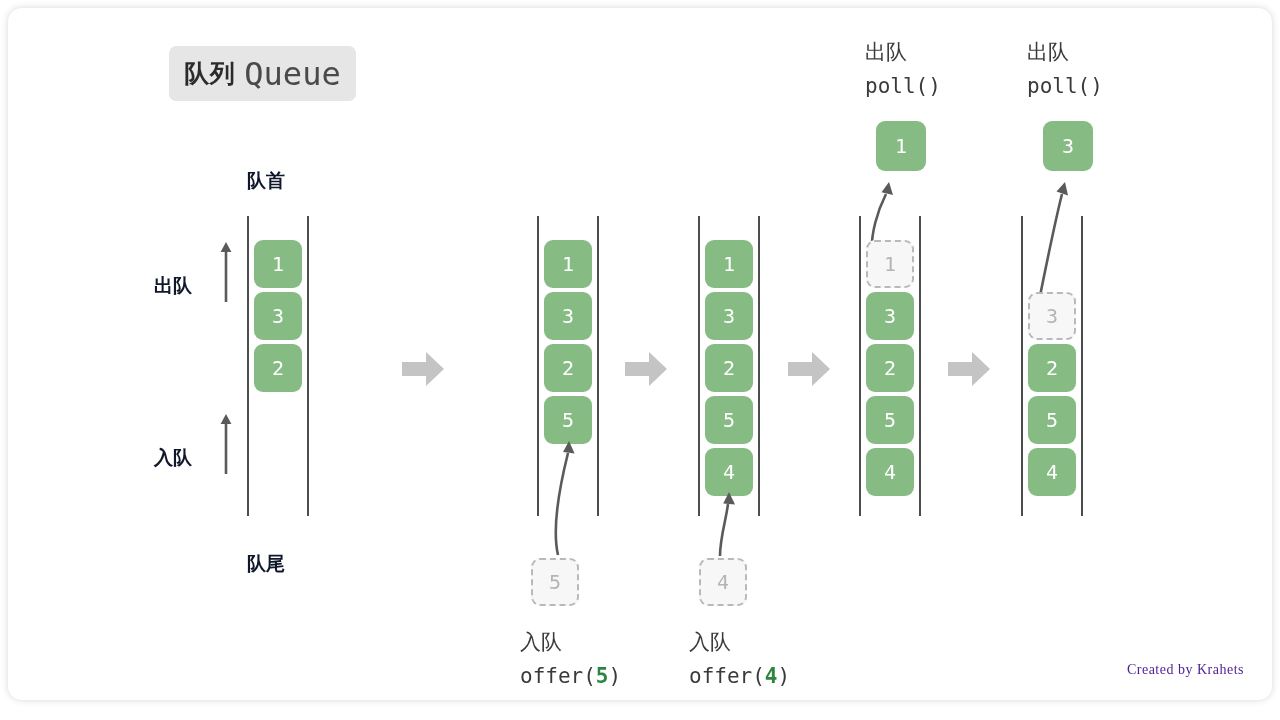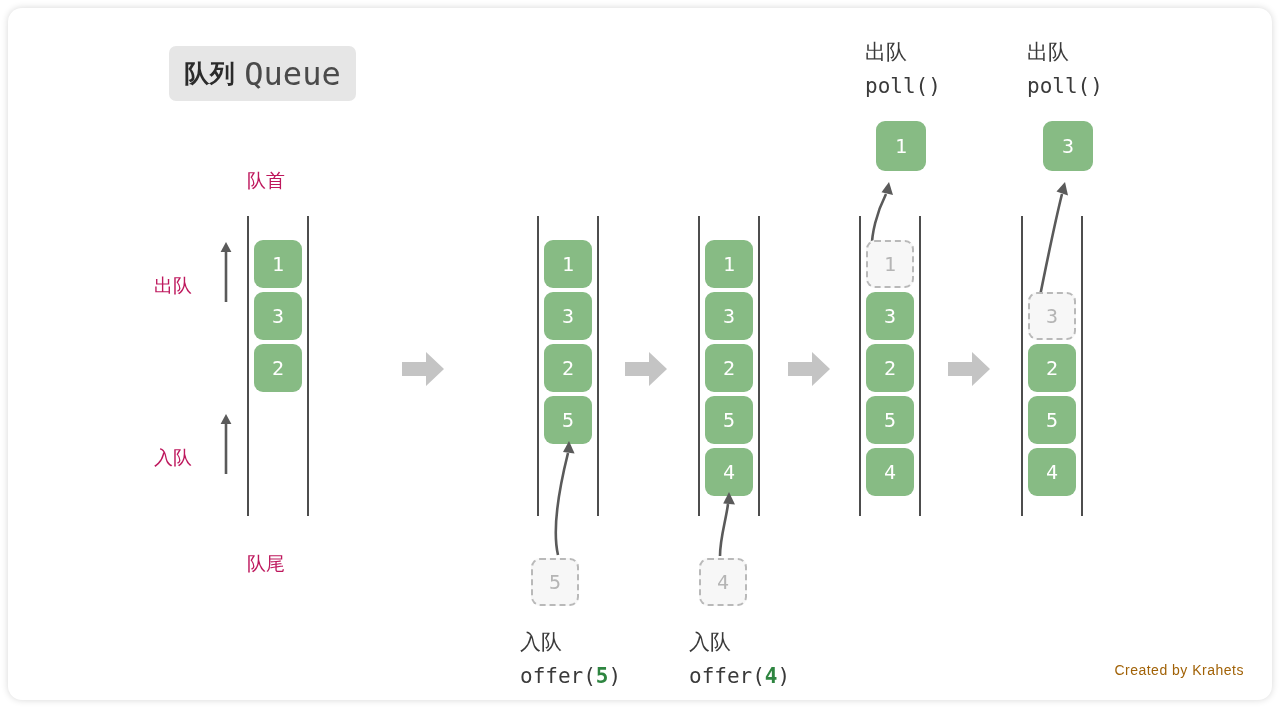--- a/index.html
+++ b/index.html
@@ -48,23 +48,23 @@
   }
   #title-en {
     font-family: "DejaVu Sans Mono", monospace;
     font-size: 32px;
     color: #4a4a4a;
   }
 
   
   .cn-label {
     font-family: "Liberation Sans", sans-serif;
-    font-weight: normal;
+    font-weight: bold;
     font-size: 19px;
-    color: #be185d;
+    color: #0f172a;
     white-space: nowrap;
   }
   .op-cn {
     font-family: "Liberation Sans", sans-serif;
     font-size: 21px;
     color: #3a3a3a;
     white-space: nowrap;
   }
   .op-code {
     font-family: "DejaVu Sans Mono", monospace;
@@ -106,23 +106,23 @@
 
   
   .step-arrow { width: 46px; height: 46px; }
 
   .vert-arrow { width: 14px; height: 62px; }
   .curve-arrow { overflow: visible; }
 
   #credit {
     right: 28px;
     bottom: 22px;
-    font-family: Liberation Sans, sans-serif;
+    font-family: Liberation Serif, serif;
     font-size: 14px;
-    color: #a16207;
+    color: #4c1d95;
     letter-spacing: 0.5px;
   }
 </style>
 </head>
 <body>
 
 <div id="card">
 
   <div id="title-badge" class="abs">
     <span id="title-cn">队列</span>

